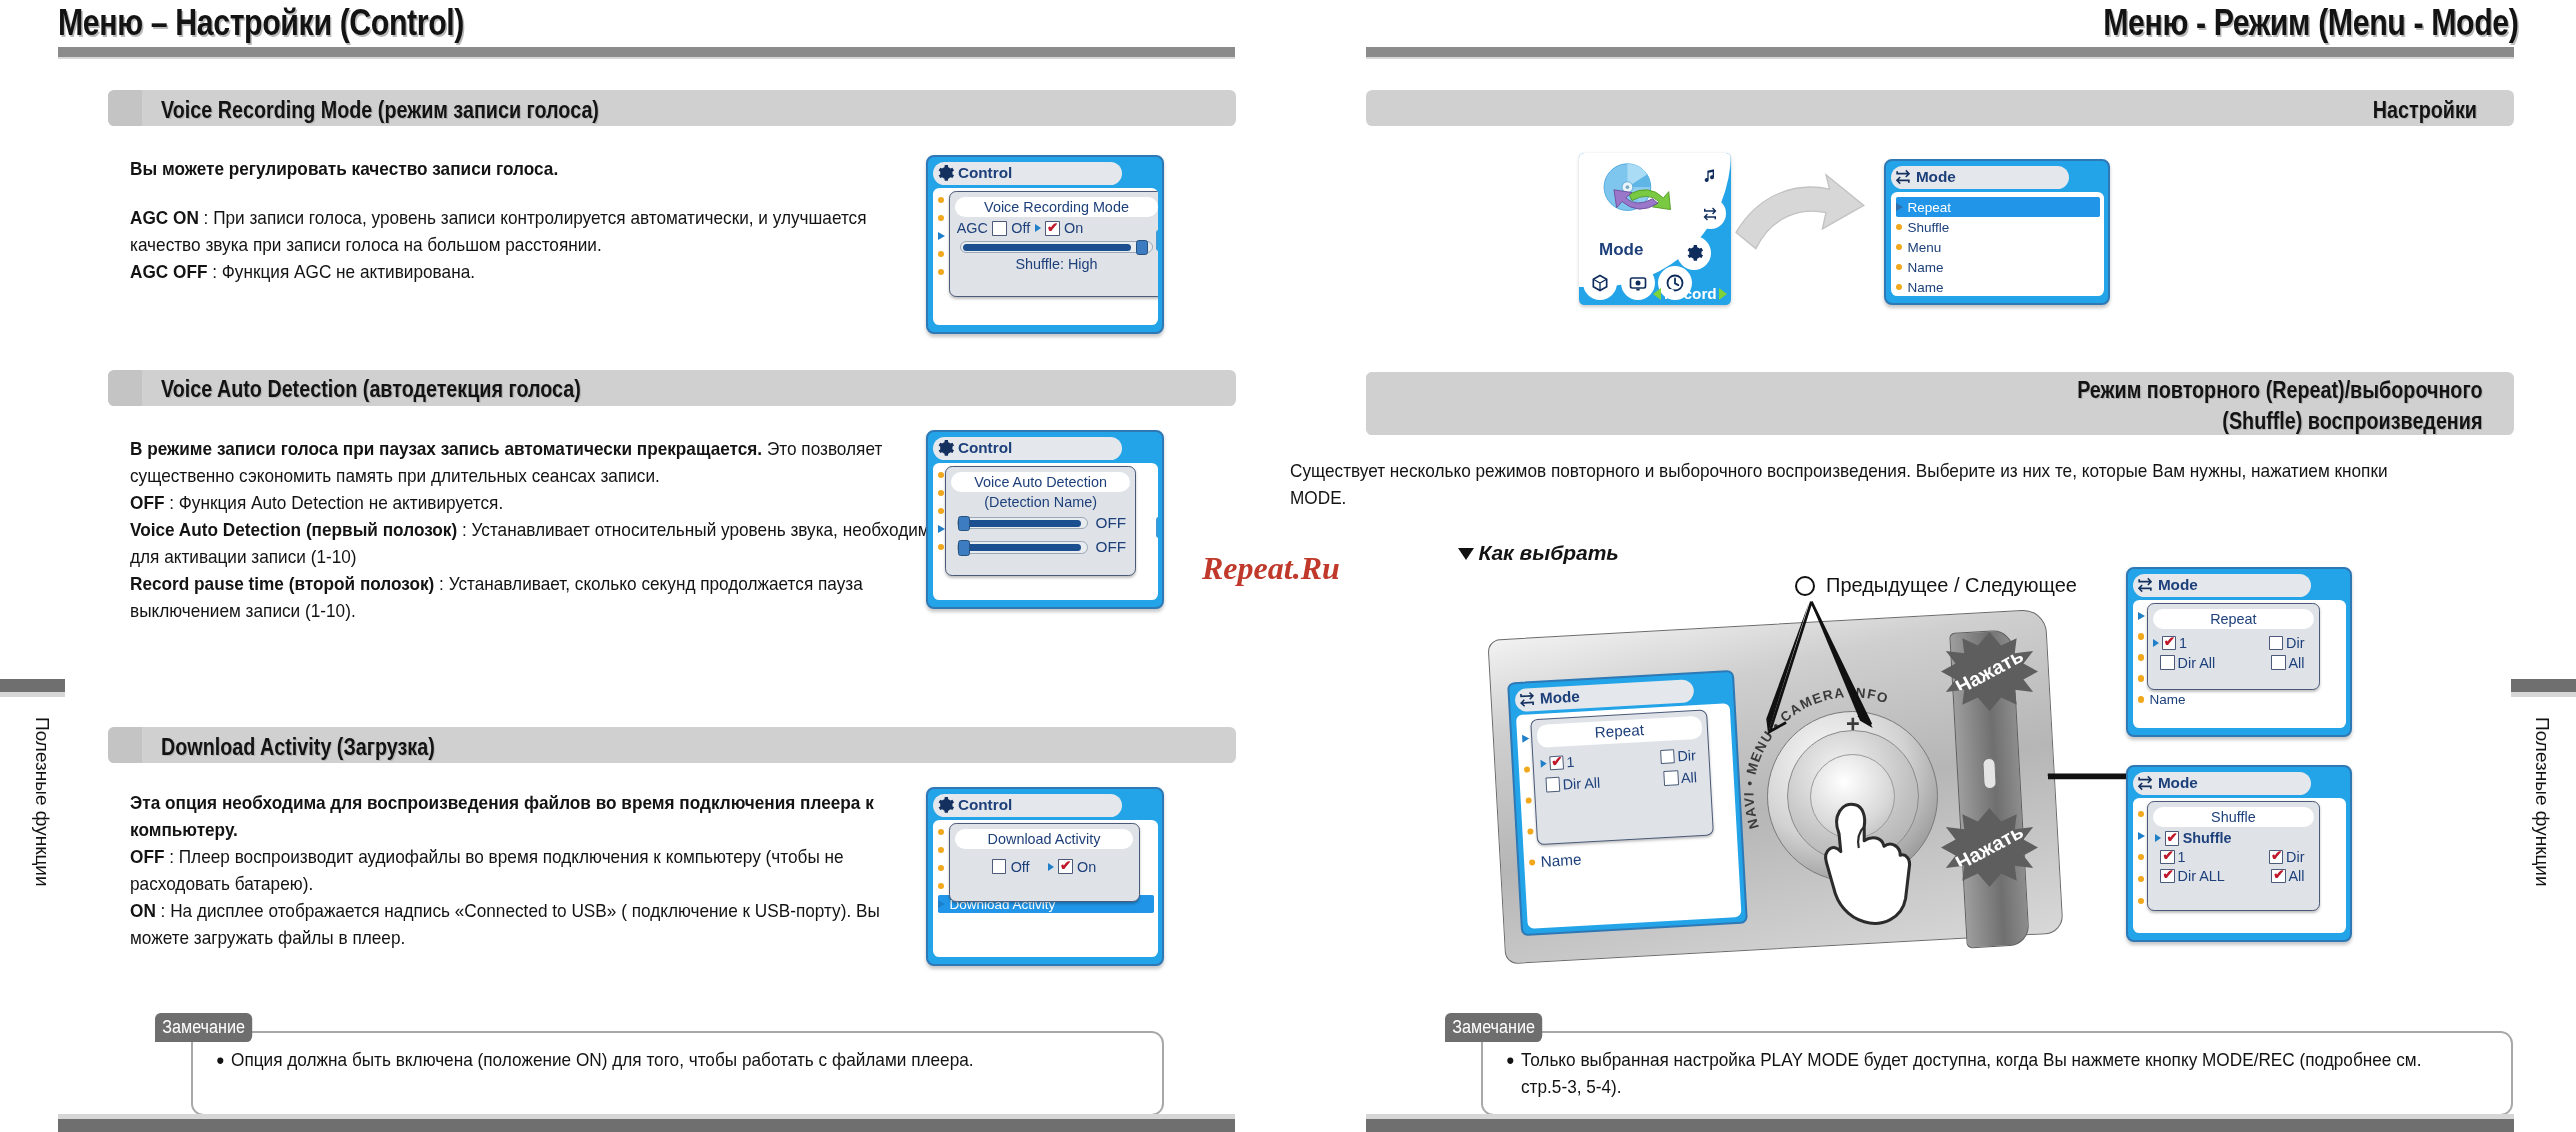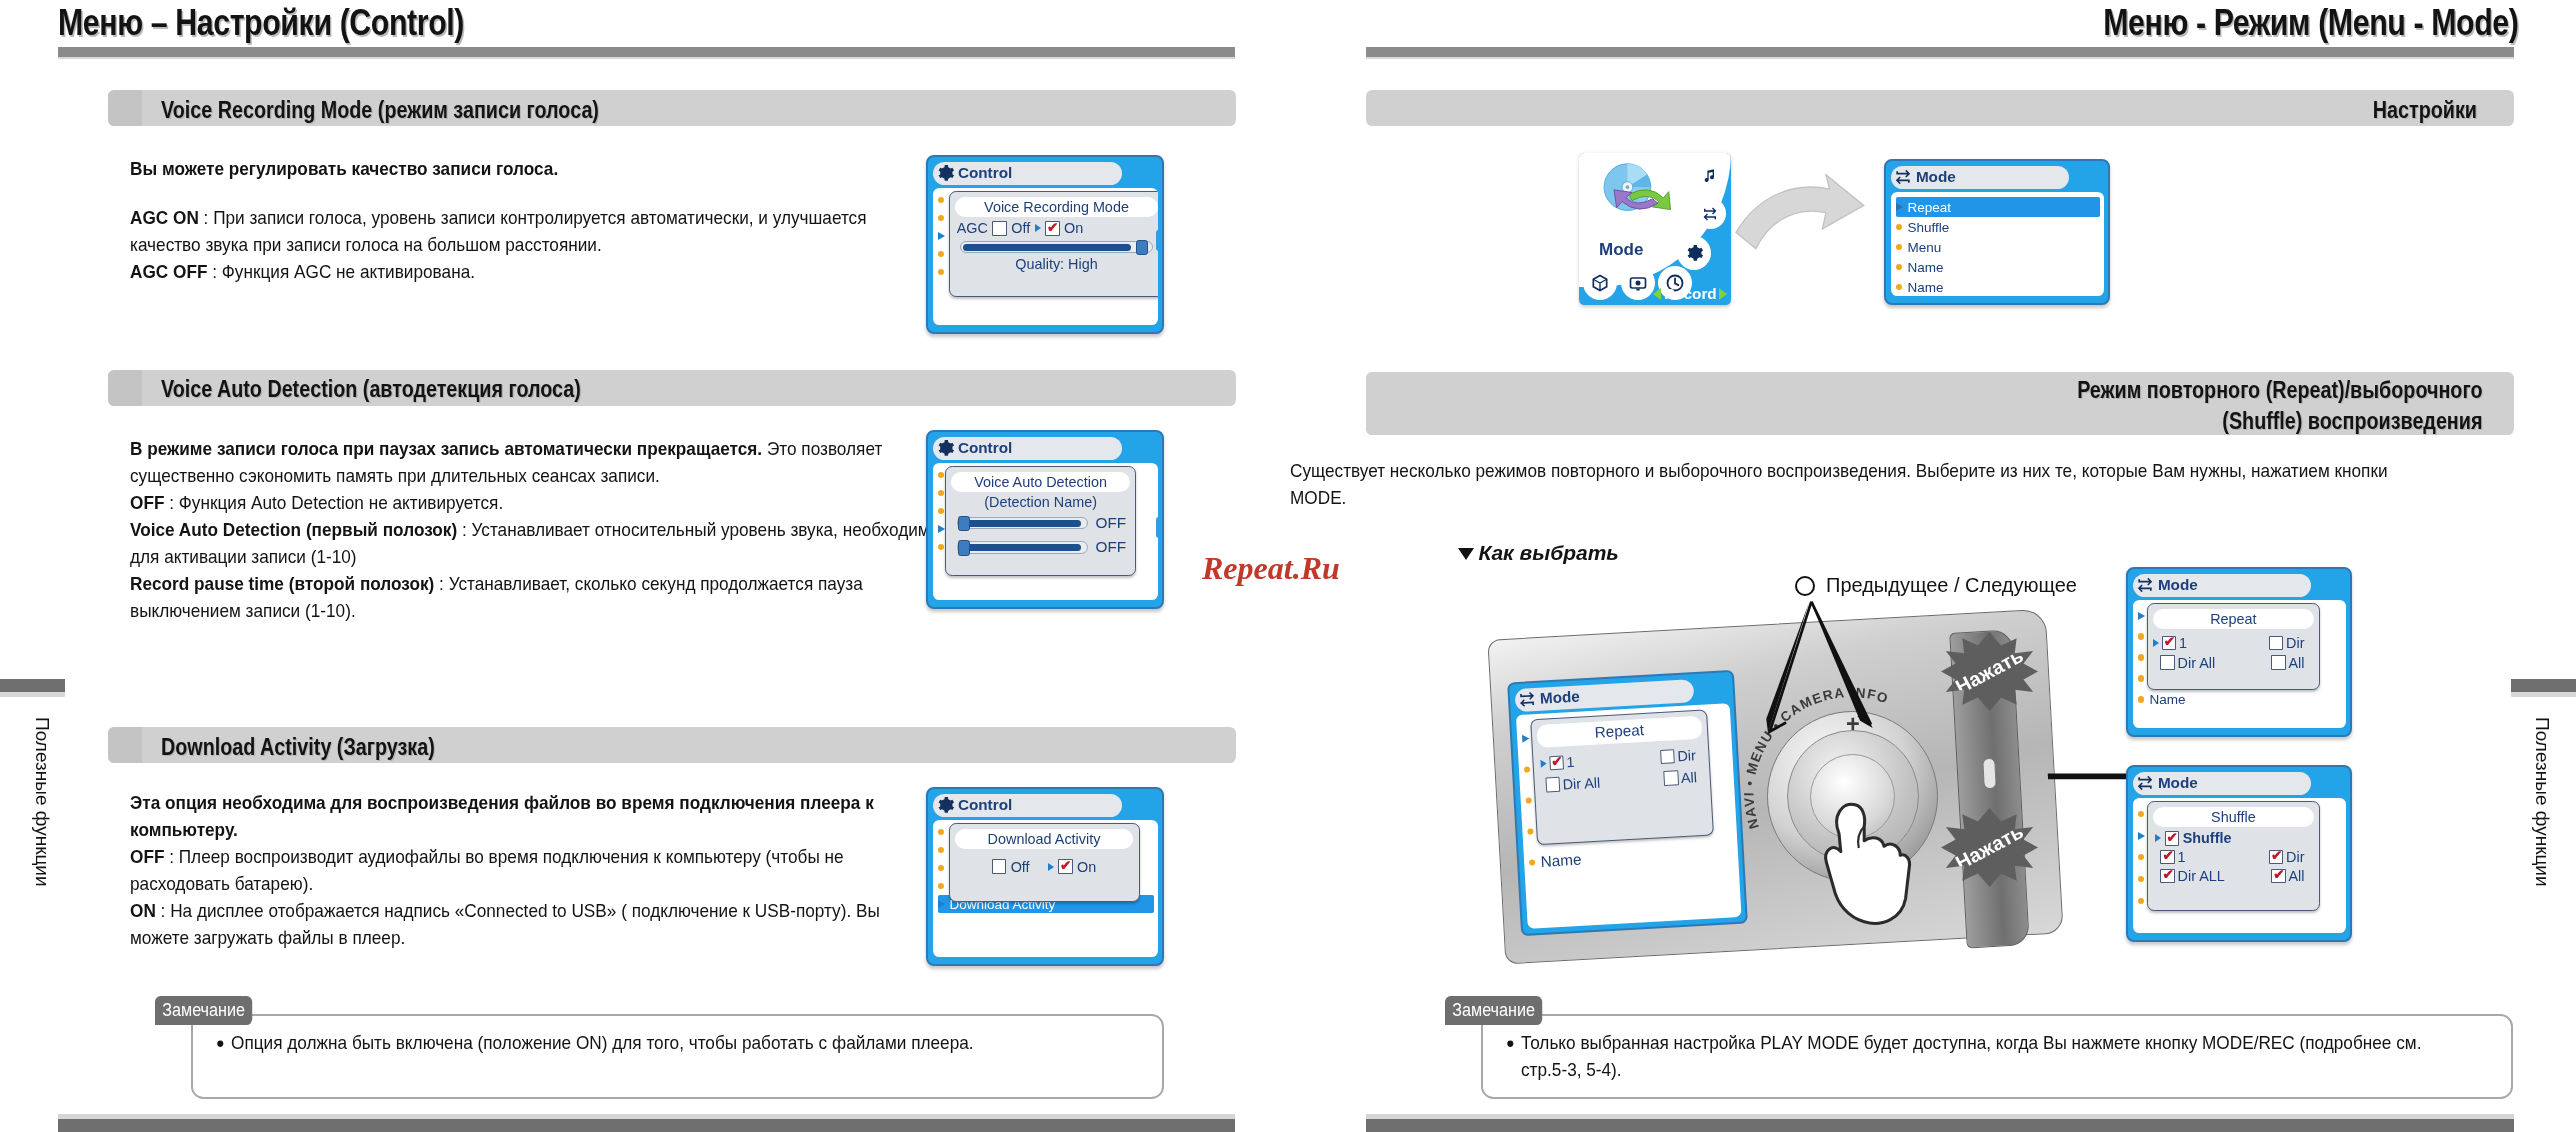--- a/index.html
+++ b/index.html
@@ -163,20 +163,21 @@
     position: absolute; top: -1.8px; width: 11.7px; height: 15.3px;
     background: #3d7cc0; border: 1.4px solid #27517f; border-radius: 2.7px;
   }
 
   
   .note-box {
     position: absolute;
     border: 2.7px solid #a8a8a8;
     border-radius: 12.6px;
     background: #fff;
+    margin-top: 17px;
   }
   .note-tag {
     position: absolute; left: -38px; top: -20px;
     background: #6e6e6e; color: #fff;
     font-size: 18px; padding: 3.6px 8px 4.5px 8px;
     border-radius: 6.3px 6.3px 6.3px 0;
     transform: scaleX(0.9); transform-origin: left center;
     white-space: nowrap;
   }
   .note-txt {
@@ -371,21 +372,21 @@
             <span class="chk"></span>
             <span>Off</span>
             <span class="mini-tri"></span>
             <span class="chk on"></span>
             <span>On</span>
           </div>
           <div class="slider" style="margin:3.6px 10.8px 0 10.8px;">
             <div class="fill" style="width:88%"></div>
             <div class="knob" style="right:3.6px"></div>
           </div>
-          <div class="pop-line" style="margin-top:1.8px;">Quality: High</div>
+          <div class="pop-line" style="margin-top:1.8px;">Shuffle: High</div>
         </div>
         <div style="position:absolute; right:-6.3px; top:42px; width:8px; height:21.7px; background:#3d9ad6; border-radius:2.7px;"></div>
       </div>
     </div>
 
     <div class="sec-bar" style="left:108px; top:370px; width:1128px;">
       <div class="cap"></div>
     </div>
     <div class="sec-title" style="left:161px; top:376px;">Voice Auto Detection (автодетекция голоса)</div>
 

